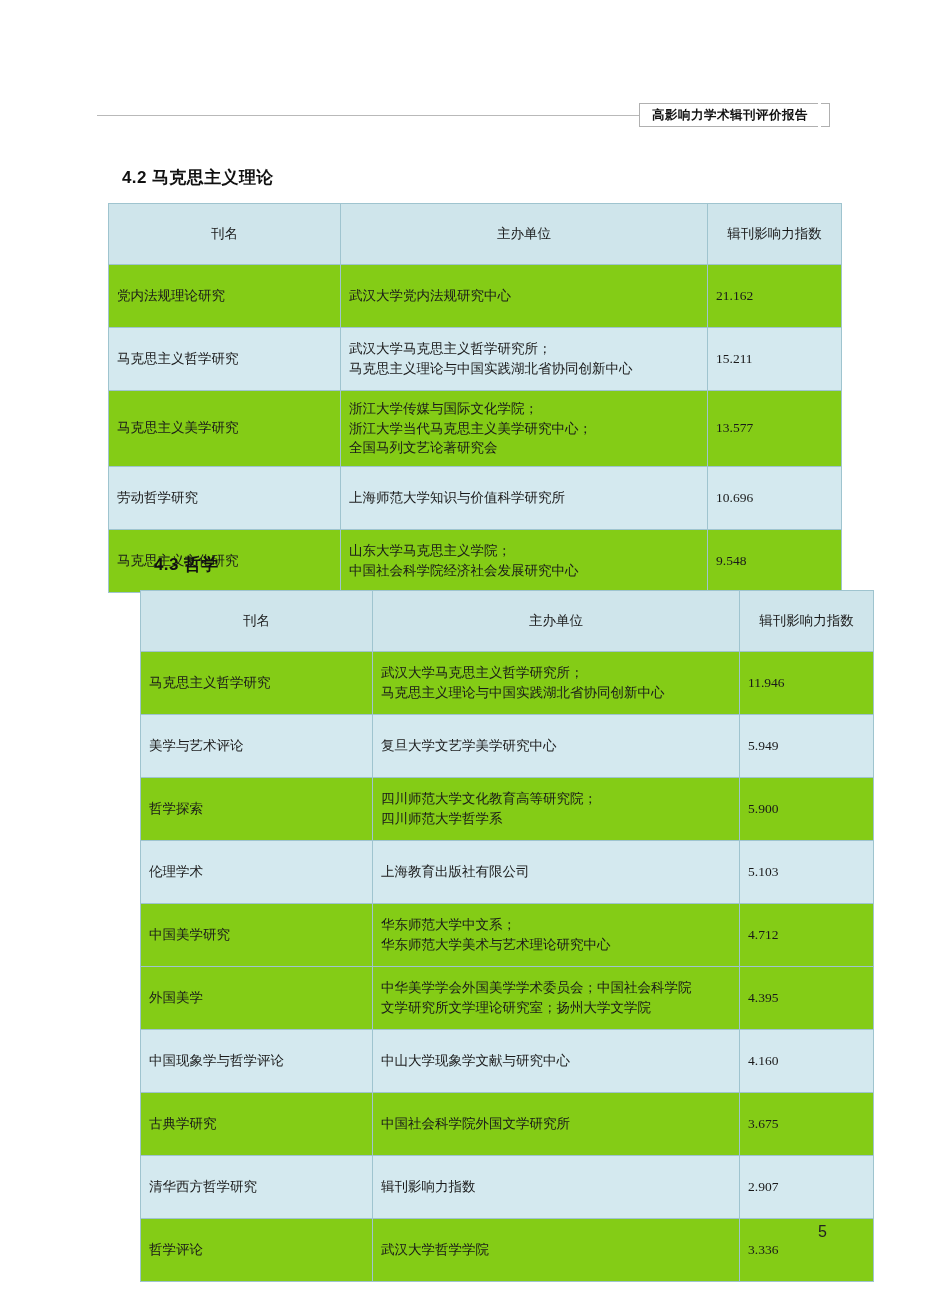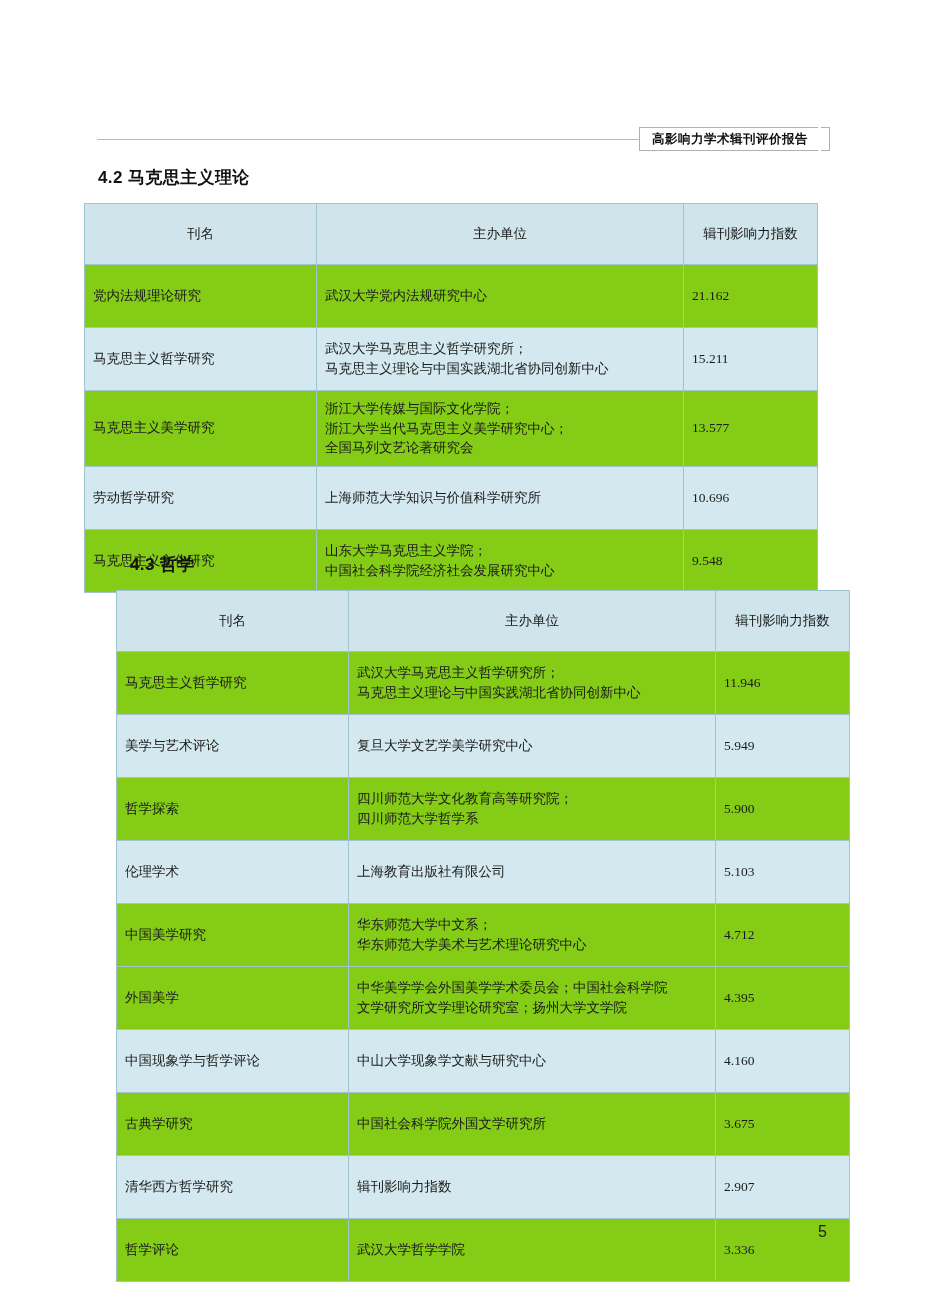--- a/index.html
+++ b/index.html
@@ -24,21 +24,20 @@
 
   
   .header {
     position: absolute;
     top: 100px;
     left: 97px;
     right: 97px;
     height: 30px;
     display: flex;
     align-items: center;
-    margin-top: 24px;
   }
   .header-rule {
     flex: 1 1 auto;
     height: 1px;
     background: #b9b9b9;
     margin-right: 0px;
   }
   .header-title-box {
     display: flex;
     align-items: center;
@@ -61,21 +60,21 @@
     height: 24px;
     border: 1px solid #b0b0b0;
     border-left: none;
     box-sizing: border-box;
     margin-left: 3px;
   }
 
   
   .section {
     position: absolute;
-    left: 84px;
+    left: 108px;
     right: 97px;
   }
   .section-title {
     font-family: "Liberation Sans", "DejaVu Sans", sans-serif;
     font-weight: bold;
     font-size: 17px;
     color: #111;
     margin: 0 0 14px 14px;
     letter-spacing: 0.4px;
   }

